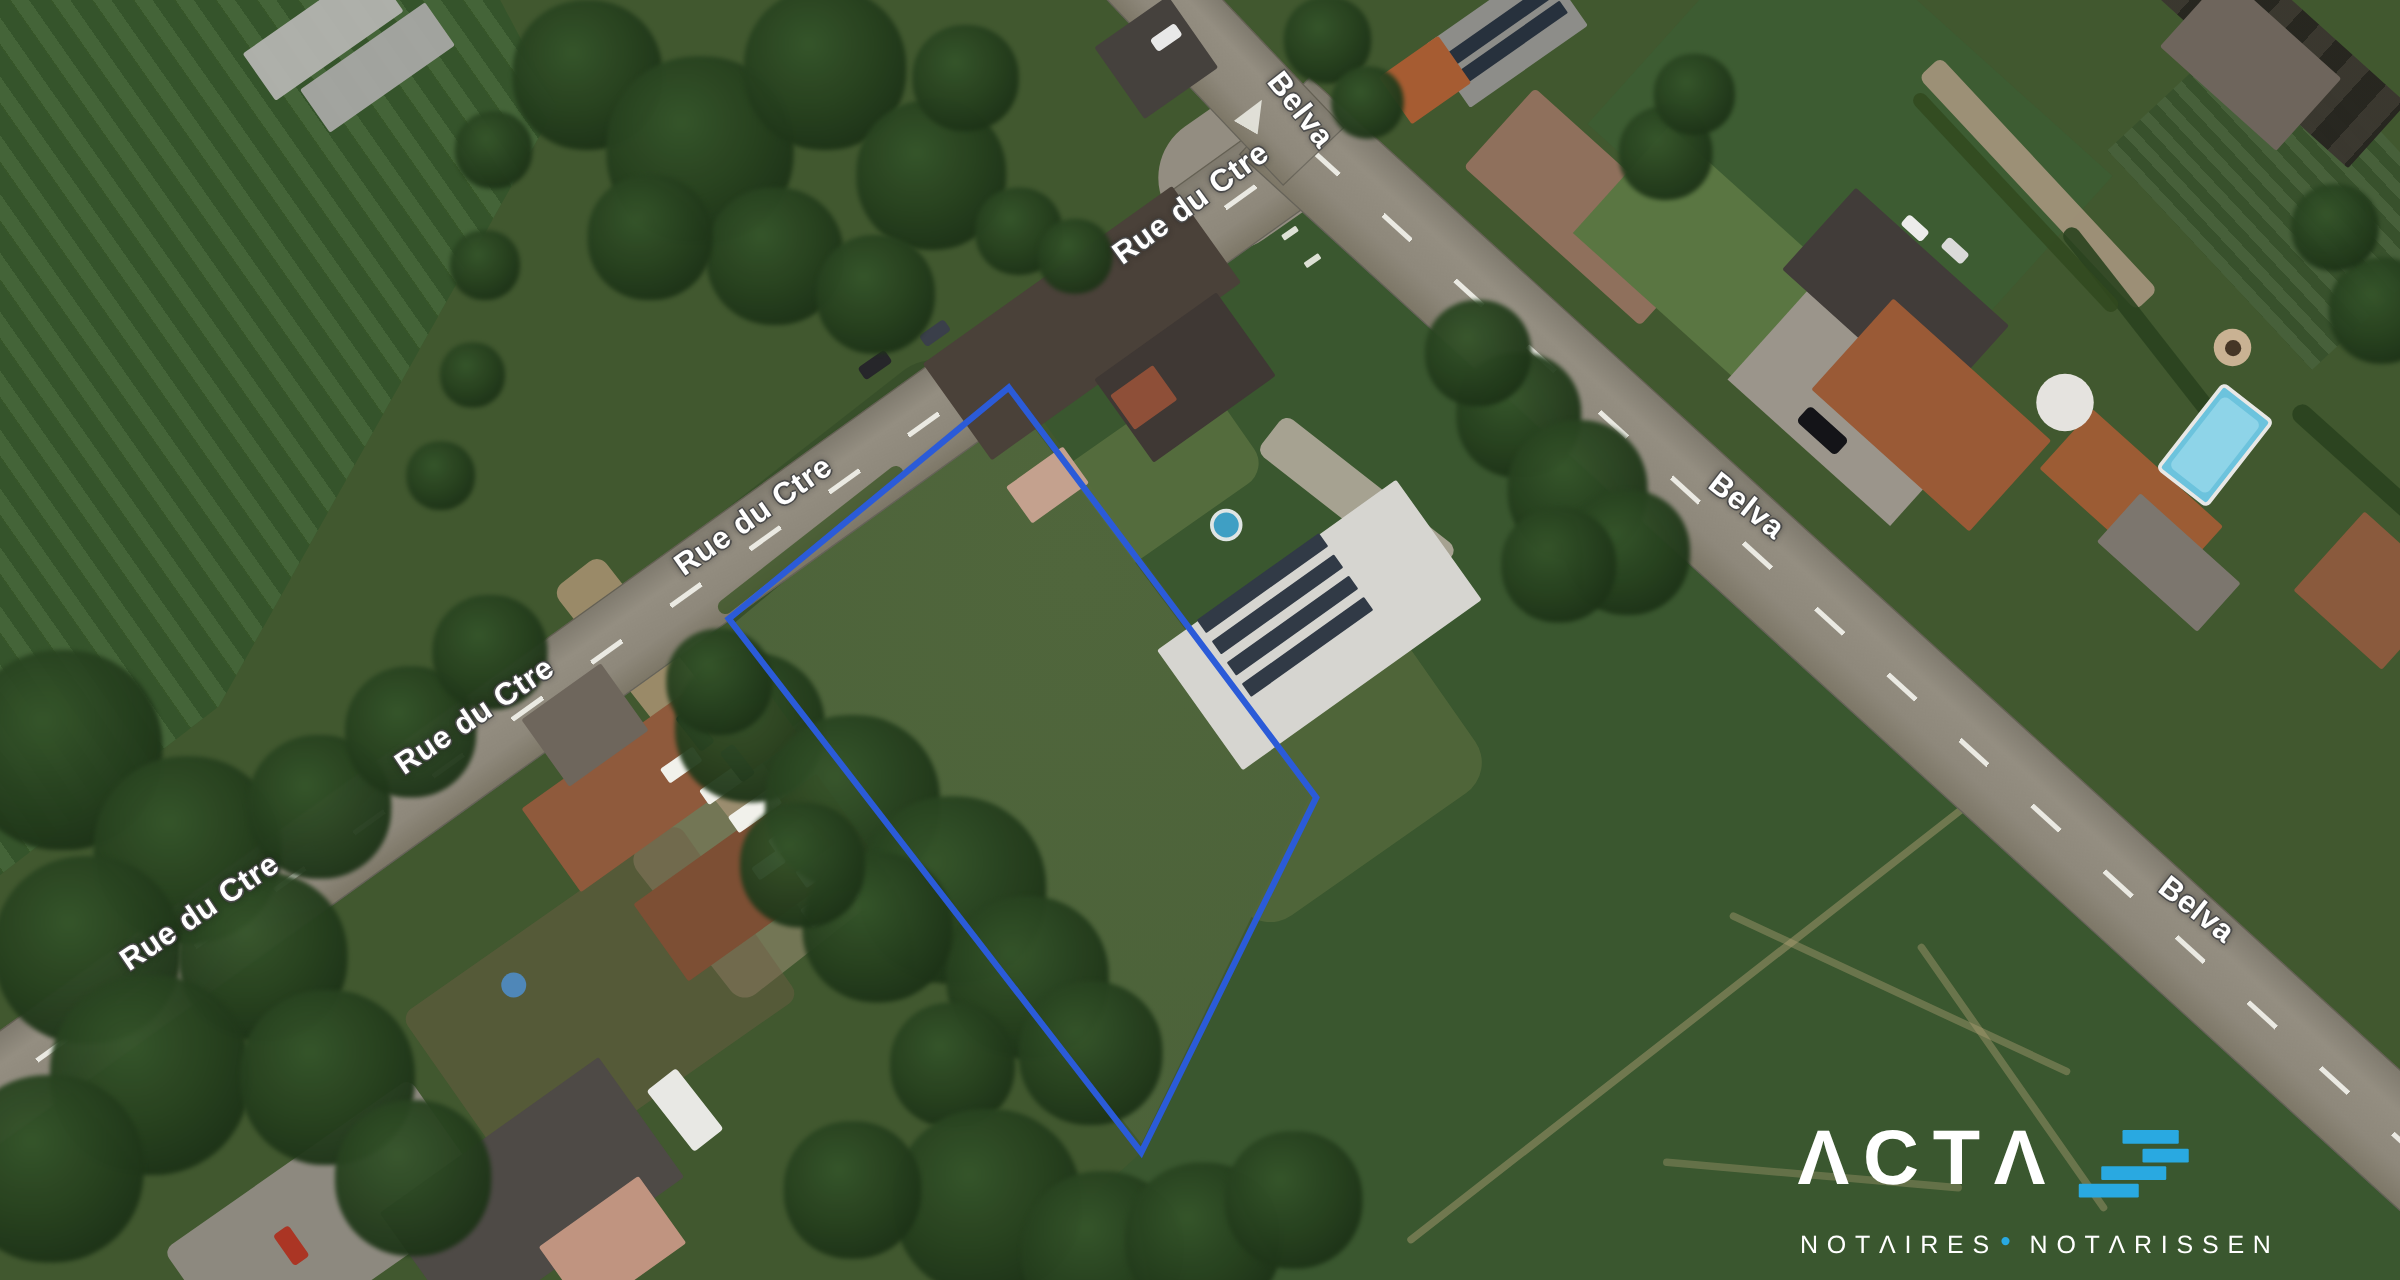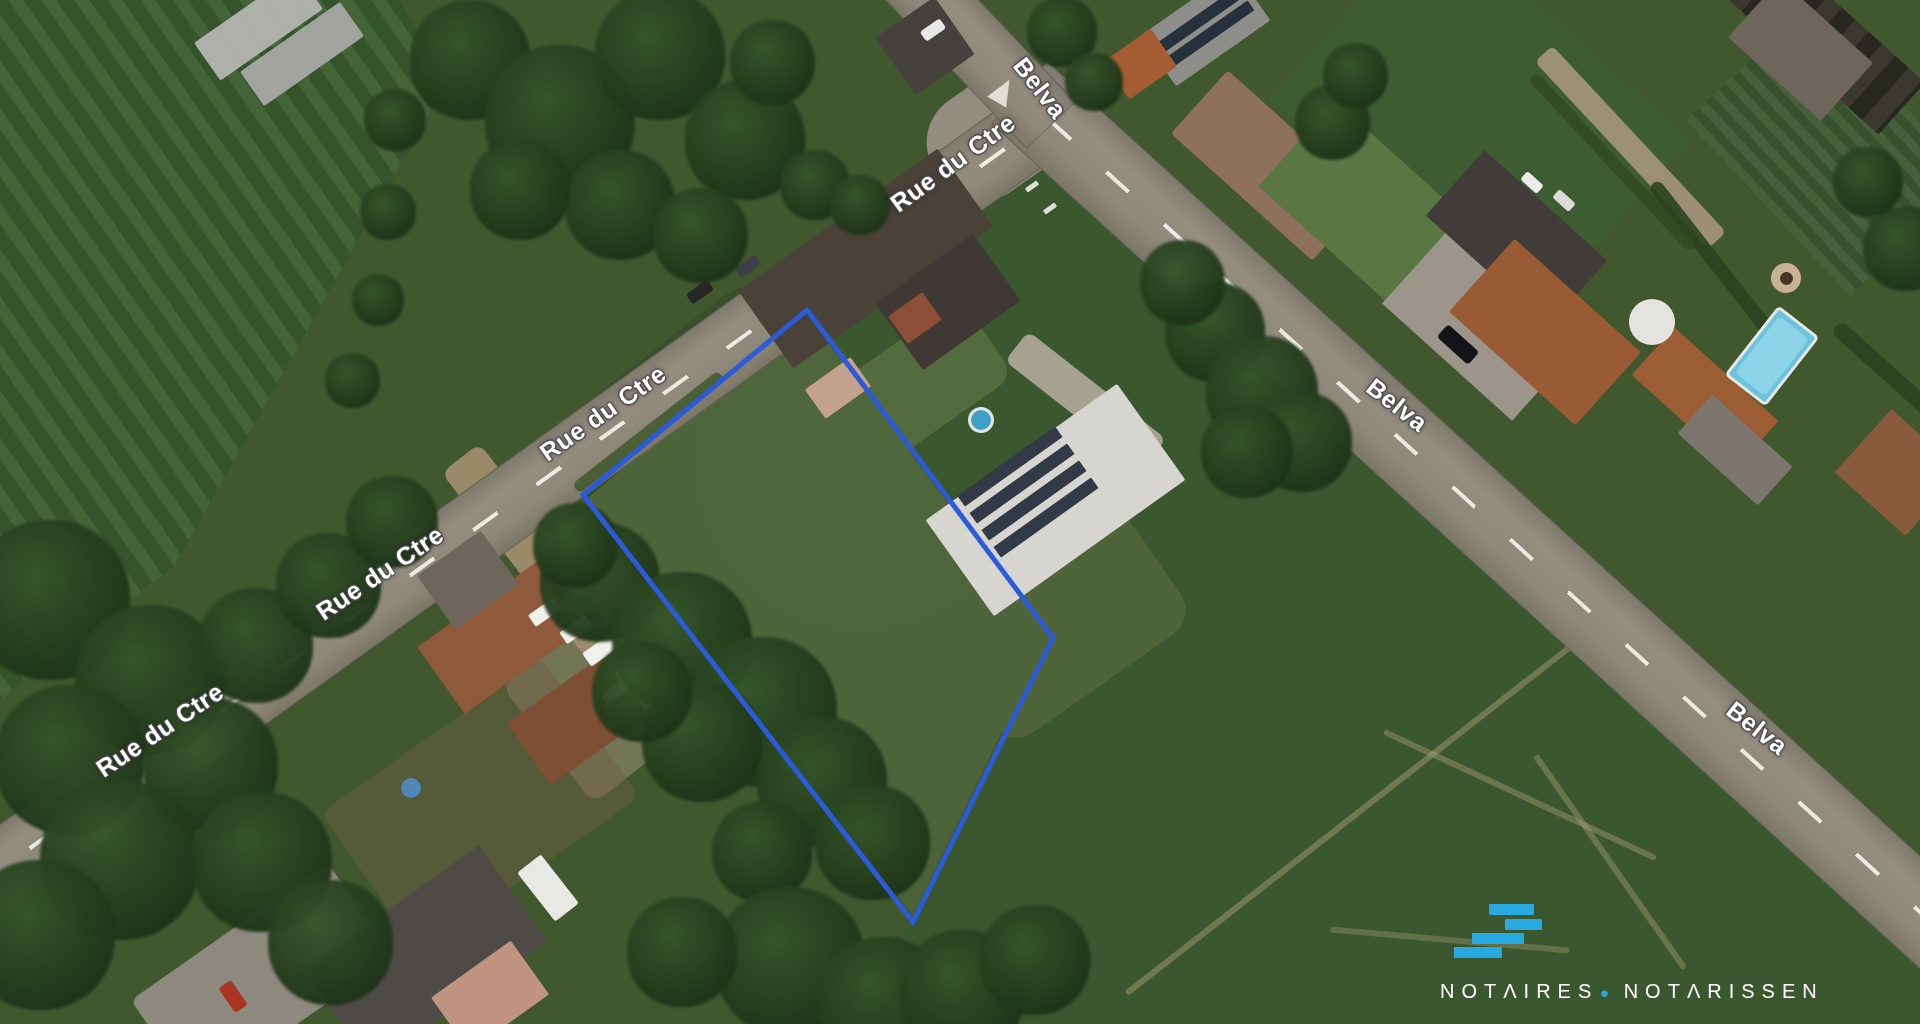--- a/index.html
+++ b/index.html
@@ -46,21 +46,21 @@
   #logo .row1{left:0;top:0;width:100%;height:66px;display:flex;align-items:flex-start;position:absolute;}
   #logo .wm{font-size:62px;line-height:62px;font-weight:700;letter-spacing:11px;position:static;}
   #logo .acta{color:#fff;}
   #logo .lex{color:#29A9E1;margin-left:10px;}
   #logo .mark{position:relative;width:88px;height:54px;margin-left:16px;margin-top:8px;}
   #logo .mark i{display:block;position:absolute;height:11px;background:#29A9E1;border-radius:1px;}
   #logo .b1{left:35px;top:0;width:45px;}
   #logo .b2{left:51px;top:15px;width:37px;}
   #logo .b3{left:18px;top:29px;width:52px;}
   #logo .b4{left:0;top:43px;width:48px;}
-  #logo .row2{left:2px;top:84px;position:absolute;display:flex;align-items:flex-start;color:#fff;
+  #logo .row2{left:2px;top:84px;position:absolute;display:flex;align-items:flex-end;color:#fff;
     font-size:20px;font-weight:400;letter-spacing:7px;white-space:nowrap;}
   #logo .row2 span{position:static;}
   #logo .sep{color:#29A9E1;font-size:24px;margin:0 8px 0 2px;}
 </style>
 </head>
 <body>
 
 <div id="stage">
 
   <div class="field-topleft"></div>
@@ -219,20 +219,21 @@
   <div class="road-label" style="left:953px;top:163px;transform:translate(-50%,-50%) rotate(-36deg);">Rue du Ctre</div>
   <div class="road-label" style="left:603px;top:413px;transform:translate(-50%,-50%) rotate(-35deg);">Rue du Ctre</div>
   <div class="road-label" style="left:380px;top:573px;transform:translate(-50%,-50%) rotate(-34deg);">Rue du Ctre</div>
   <div class="road-label" style="left:160px;top:730px;transform:translate(-50%,-50%) rotate(-34deg);">Rue du Ctre</div>
   <div class="road-label" style="left:1040px;top:88px;transform:translate(-50%,-50%) rotate(52deg);">Belva</div>
   <div class="road-label" style="left:1397px;top:405px;transform:translate(-50%,-50%) rotate(38deg);">Belva</div>
   <div class="road-label" style="left:1757px;top:728px;transform:translate(-50%,-50%) rotate(38deg);">Belva</div>
 
   <div id="logo">
     <div class="row1">
+      <span class="wm acta stylize-a">ΛCTΛ</span>
       <span class="mark">
         <i class="b1"></i>
           <i class="b2"></i>
           <i class="b3"></i>
           <i class="b4"></i>
       </span>
     </div>
     <div class="row2">
       <span class="stylize-a">NOTΛIRES</span>
       <span class="sep">•</span>

